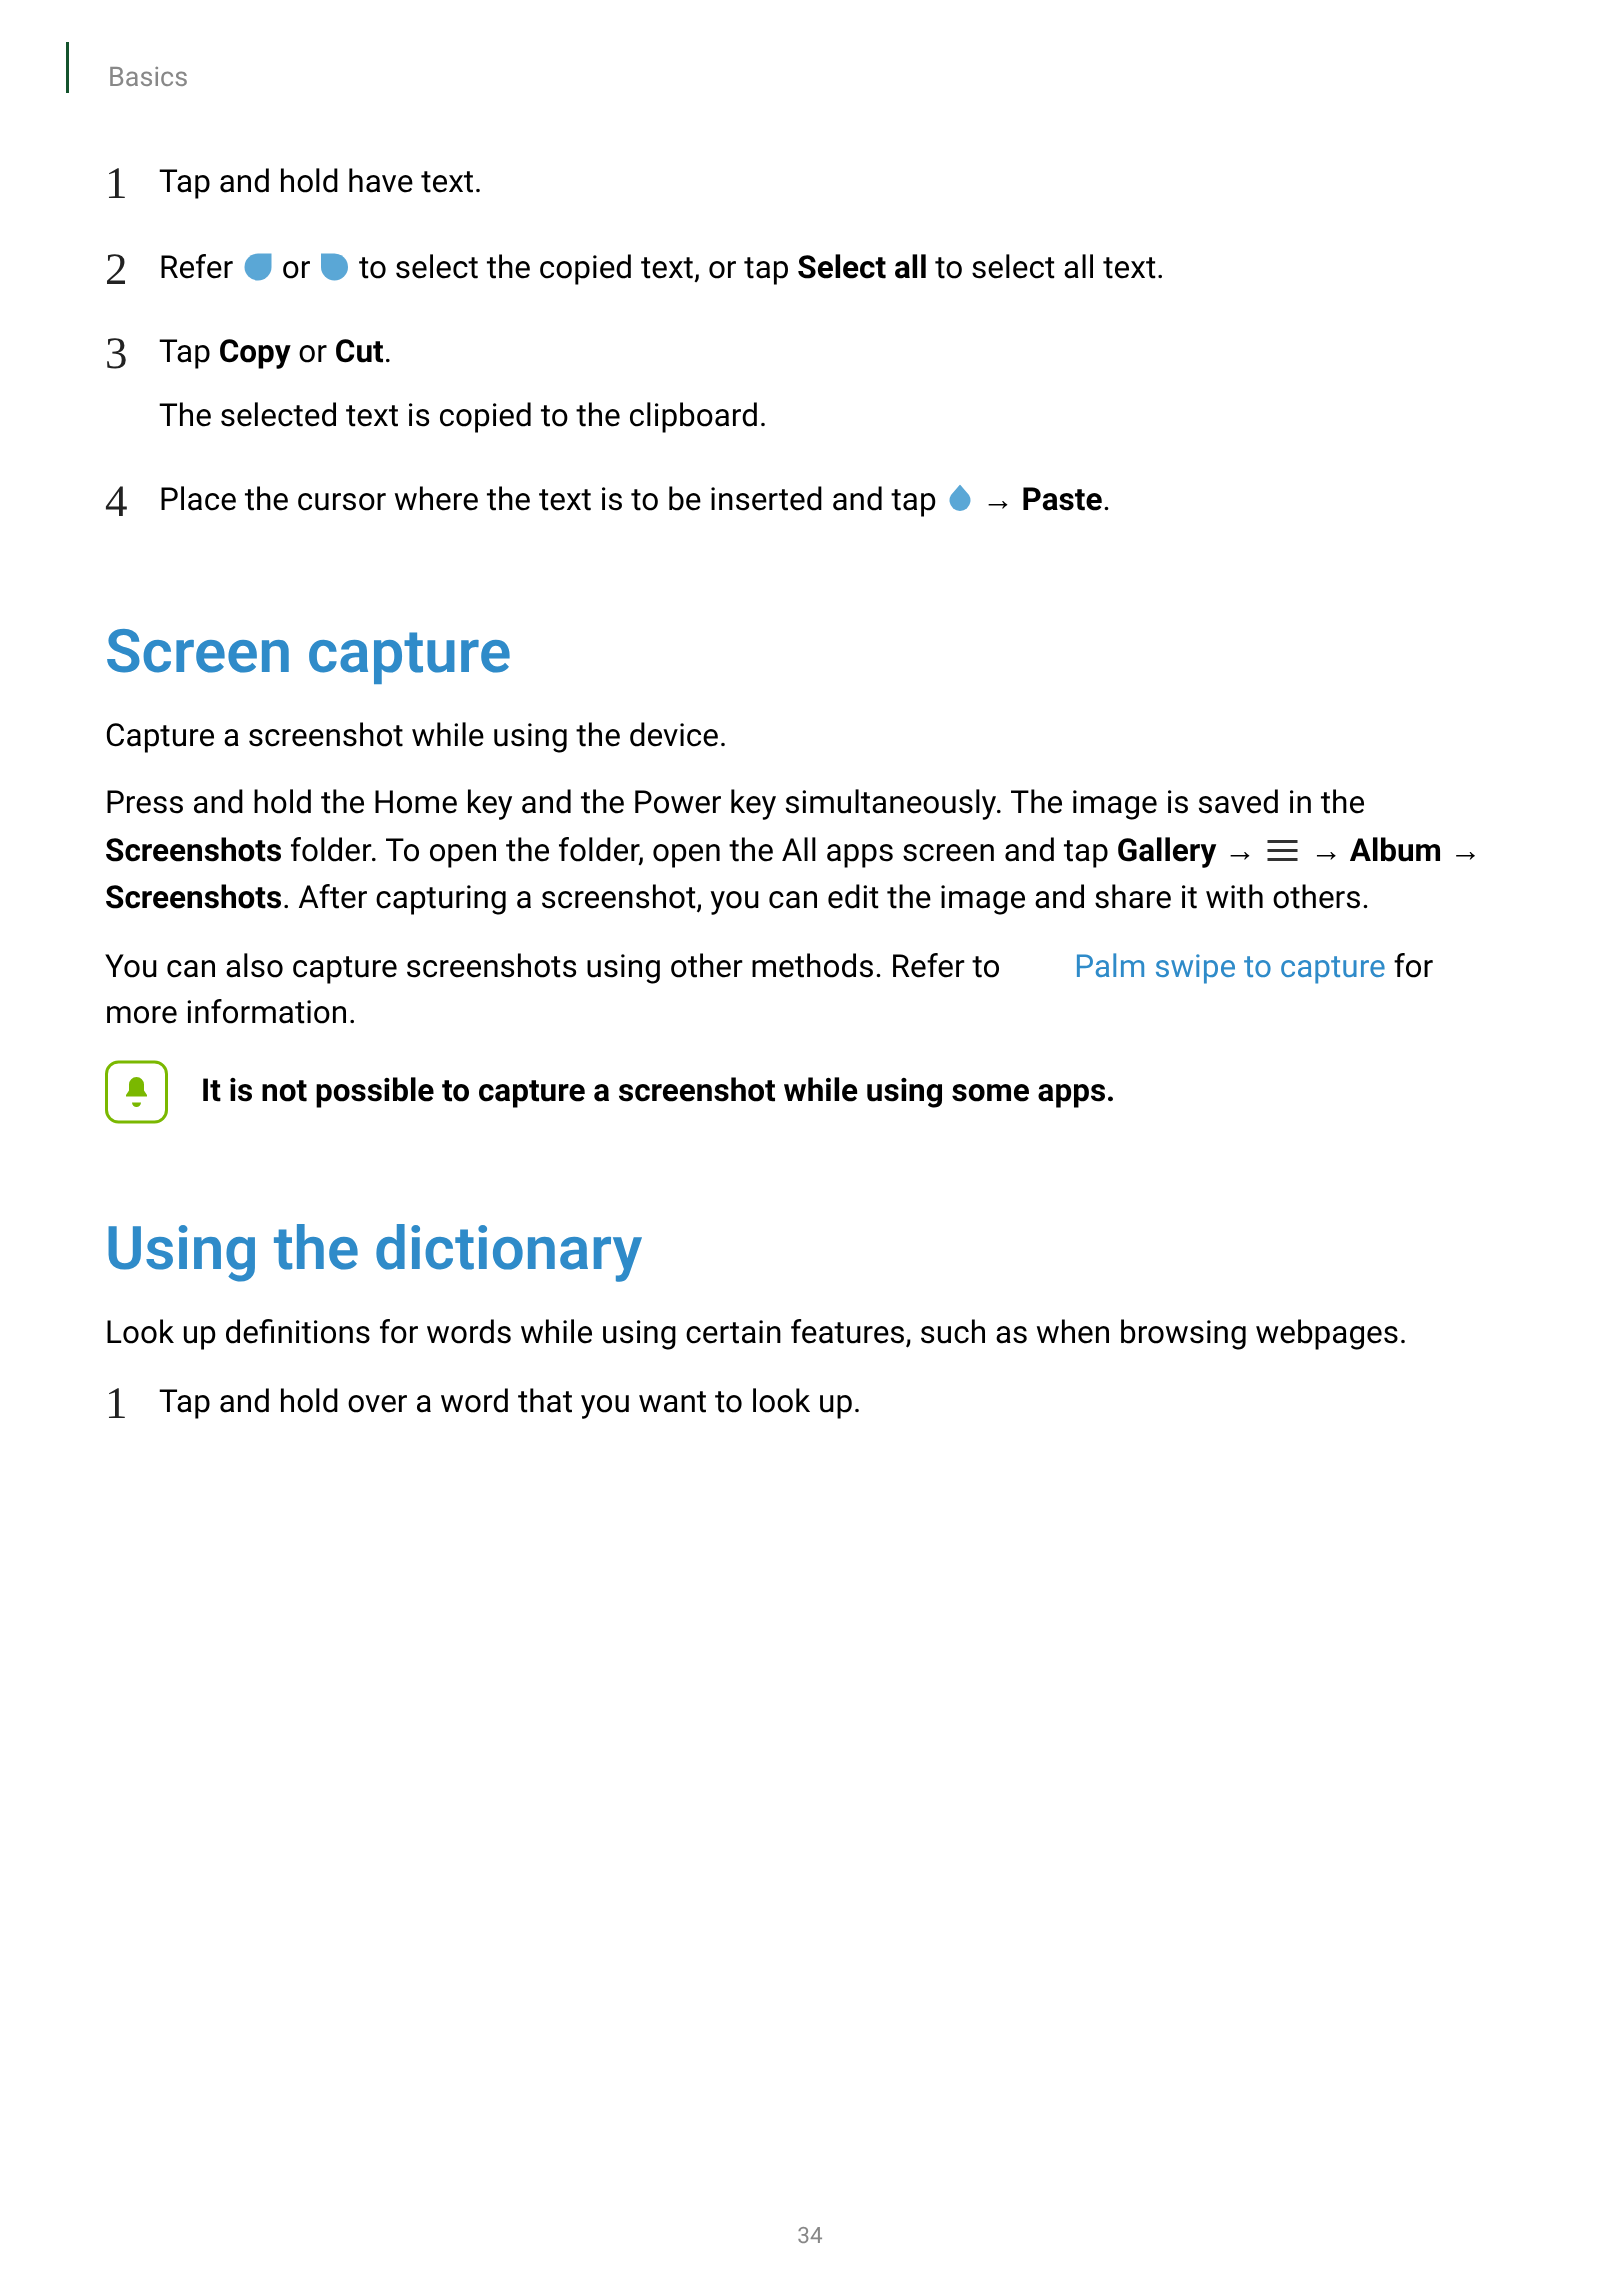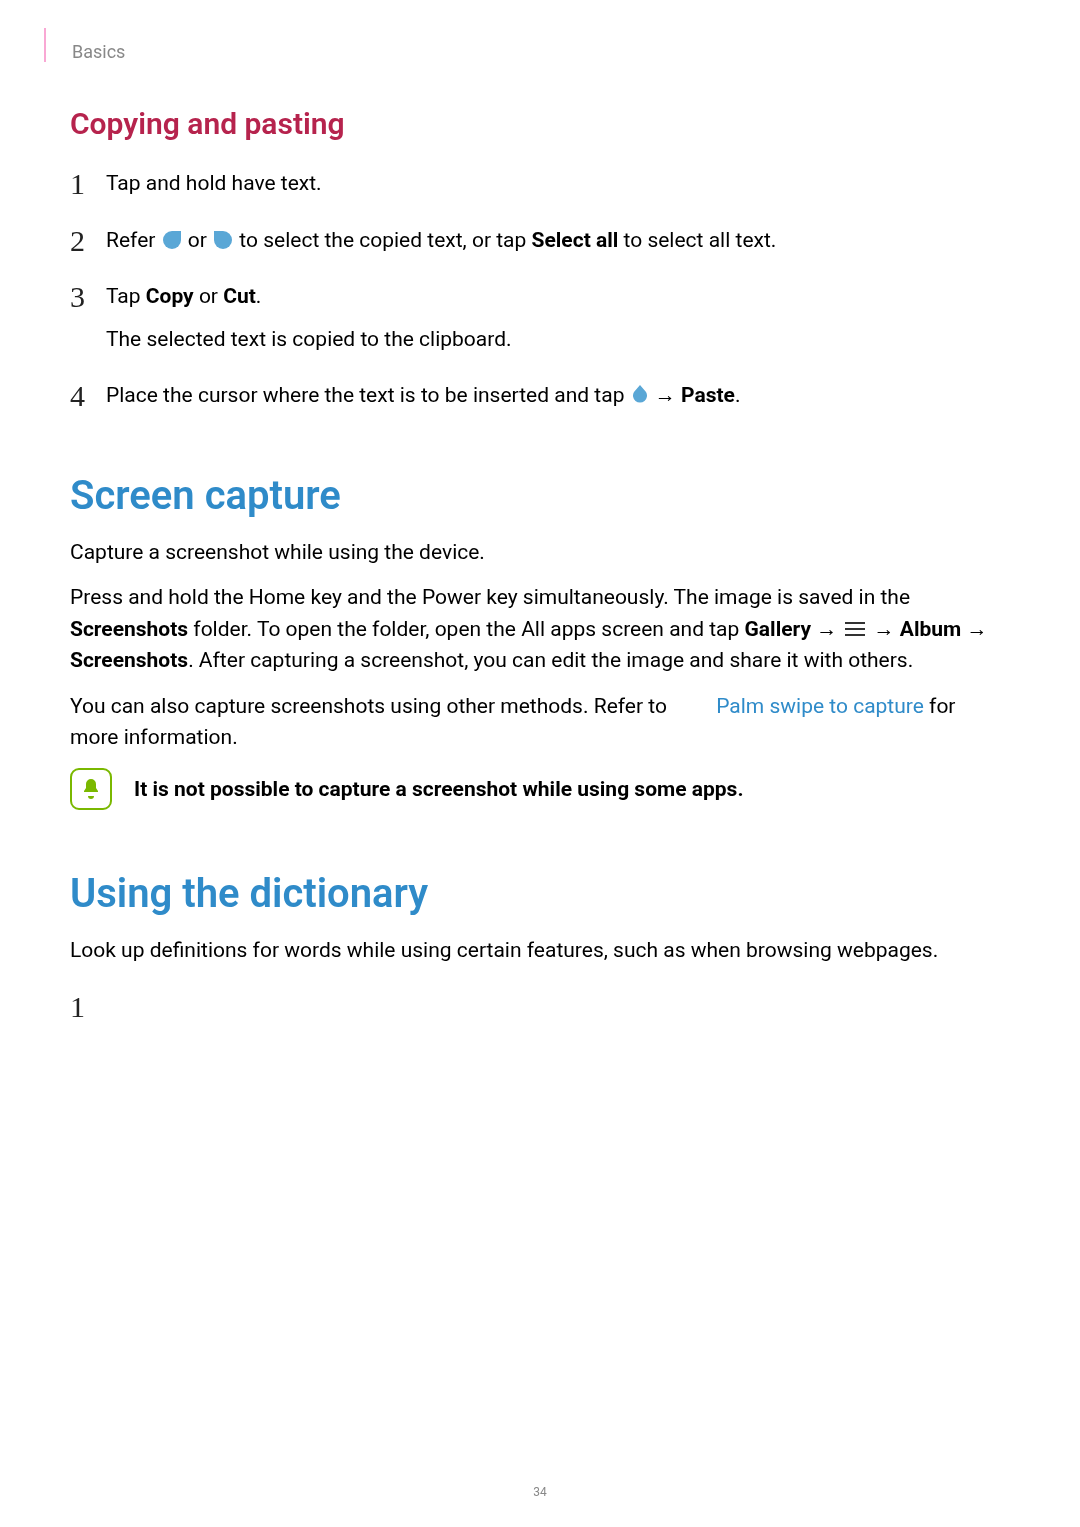--- a/index.html
+++ b/index.html
@@ -1,19 +1,19 @@
 <!DOCTYPE html>
 <html><head>
 <meta charset="utf-8">
 <style>
   * { box-sizing: border-box; margin: 0; padding: 0; }
   html, body { width: 1080px; background: #fff; font-family: -apple-system, "Segoe UI", Roboto, Arial, sans-serif; color: #000; }
   .page { width: 1080px; min-height: 1527px; padding: 28px 70px 0 20px; position: relative; }
   .tab-mark {
-    border-left: 2px solid #f9a8d4;
+    border-left: 2px solid #14532d;
     height: 34px;
     margin-left: 24px;
     padding-left: 26px;
     display: flex;
     align-items: flex-end;
     color: #888;
     font-size: 18px;
     margin-bottom: 44px;
   }
   .content { padding-left: 50px; padding-right: 20px; }
@@ -101,35 +101,34 @@
     background: #fff;
   }
   .note-icon svg { width: 24px; height: 24px; }
   .note-text { font-size: 21px; line-height: 1.5; padding-top: 6px; }
   .page-num {
     position: absolute;
     bottom: 28px;
     left: 0; right: 0;
     text-align: center;
     color: #888;
-    font-size: 12px;
+    font-size: 15px;
   }
 </style>
 </head>
 <body>
 
 <div class="page">
 
   <div class="tab-mark">
     <span>Basics</span>
   </div>
 
   <div class="content">
 
-    <h2 class="sub">Copying and pasting</h2>
 
     <ol class="steps">
       <li>
         <span>Tap and hold have text.</span>
       </li>
       <li>
         <span>Refer </span><span class="drag-handle left"></span><span> or </span><span class="drag-handle right"></span><span> to select the copied text, or tap </span><b>Select all</b><span> to select all text.</span>
       </li>
       <li>
         <span>Tap </span><b>Copy</b><span> or </span><b>Cut</b><span>.</span>
@@ -158,19 +157,20 @@
           </svg>
       </div>
       <div class="note-text">It is not possible to capture a screenshot while using some apps.</div>
     </div>
 
     <h1 class="main">Using the dictionary</h1>
     <p class="body">Look up definitions for words while using certain features, such as when browsing webpages.</p>
 
     <ol class="steps">
       <li>
+        <span>Tap and hold over a word that you want to look up.</span>
       </li>
     </ol>
 
   </div>
 
   <div class="page-num">34</div>
 </div>
 
 </body></html>

